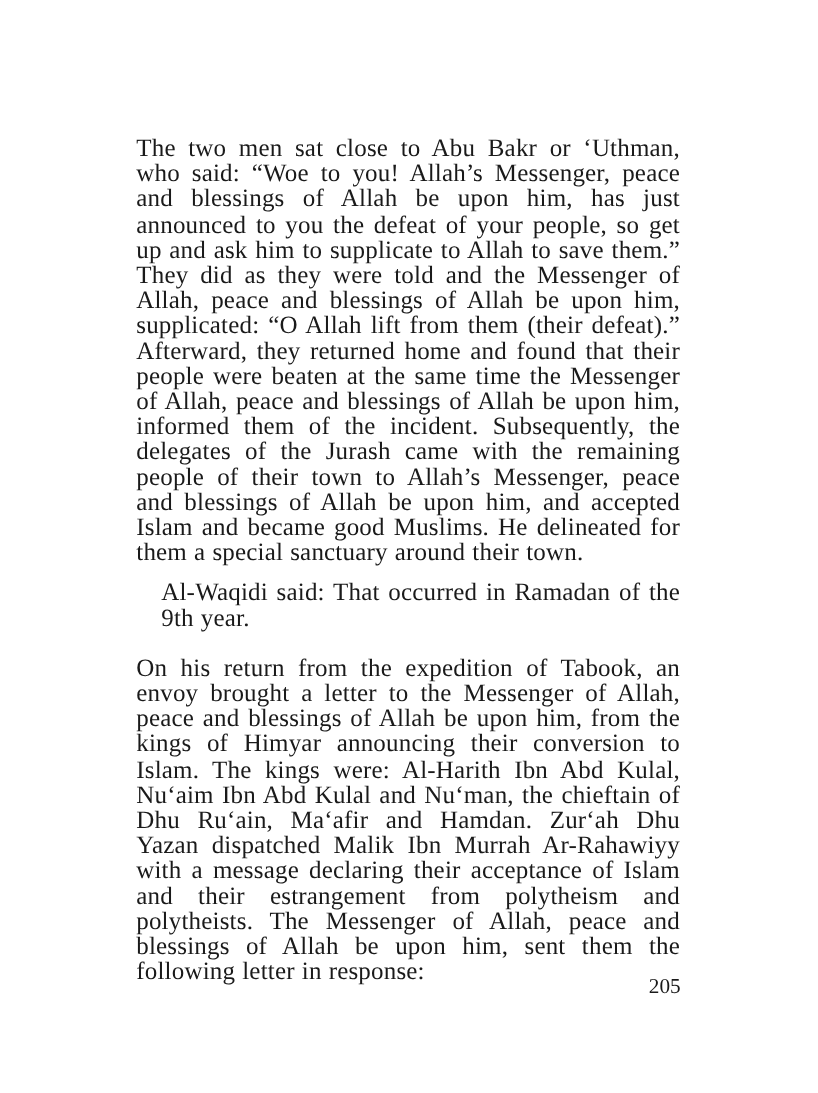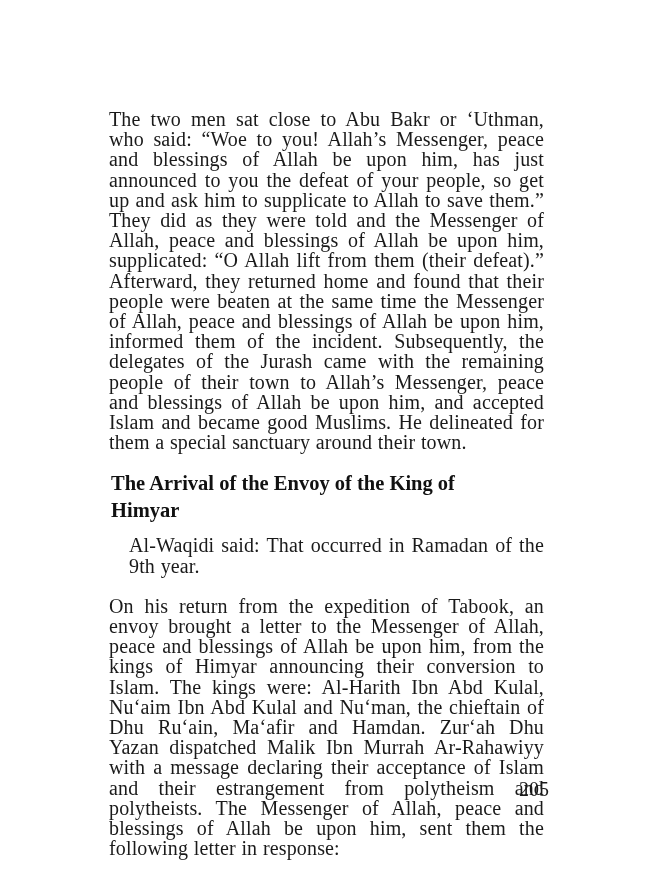--- a/index.html
+++ b/index.html
@@ -42,31 +42,30 @@
       margin-top: 12px;
       margin-left: 20px;
     }
     .gap {
       margin-top: 20px;
     }
     .page-number {
       position: absolute;
       left: 519px;
       top: 780px;
-      font-size: 20px;
+      font-size: 17px;
       line-height: 18px;
       color: #1a1a1a;
     }
   </style>
 </head>
 <body>
 
 <div class="page">
   <p class="para">The two men sat close to Abu Bakr or ‘Uthman, who said: “Woe to you! Allah’s Messenger, peace and blessings of Allah be upon him, has just announced to you the defeat of your people, so get up and ask him to supplicate to Allah to save them.” They did as they were told and the Messenger of Allah, peace and blessings of Allah be upon him, supplicated: “O Allah lift from them (their defeat).” Afterward, they returned home and found that their people were beaten at the same time the Messenger of Allah, peace and blessings of Allah be upon him, informed them of the incident. Subsequently, the delegates of the Jurash came with the remaining people of their town to Allah’s Messenger, peace and blessings of Allah be upon him, and accepted Islam and became good Muslims. He delineated for them a special sanctuary around their town.</p>
 
-  <h2 class="heading">The Arrival of the Envoy of the King of Himyar</h2>
 
   <p class="para sub">Al-Waqidi said: That occurred in Ramadan of the 9th year.</p>
 
   <p class="para gap">On his return from the expedition of Tabook, an envoy brought a letter to the Messenger of Allah, peace and blessings of Allah be upon him, from the kings of Himyar announcing their conversion to Islam. The kings were: Al-Harith Ibn Abd Kulal, Nu‘aim Ibn Abd Kulal and Nu‘man, the chieftain of Dhu Ru‘ain, Ma‘afir and Hamdan. Zur‘ah Dhu Yazan dispatched Malik Ibn Murrah Ar-Rahawiyy with a message declaring their acceptance of Islam and their estrangement from polytheism and polytheists. The Messenger of Allah, peace and blessings of Allah be upon him, sent them the following letter in response:</p>
 </div>
 
 <div class="page-number">205</div>
 
 </body></html>

